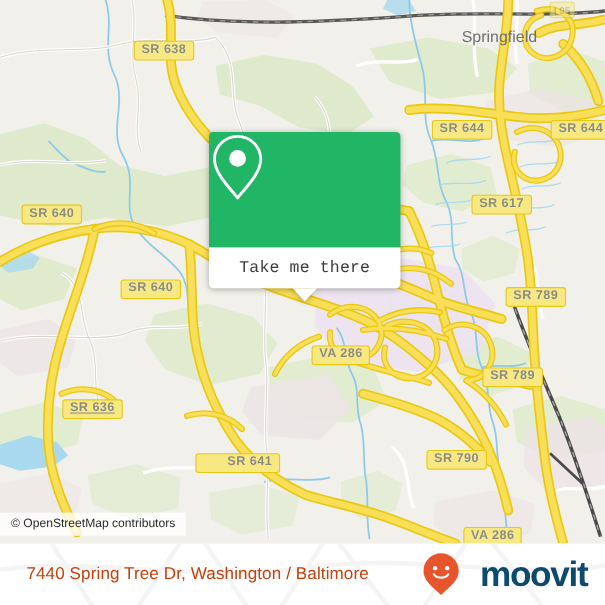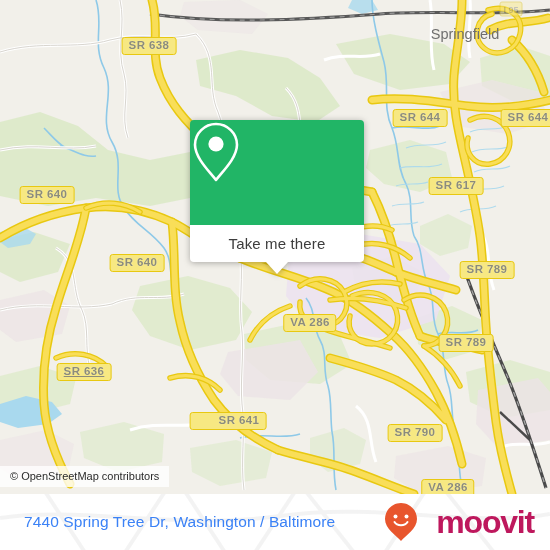--- a/index.html
+++ b/index.html
@@ -56,21 +56,21 @@
   #popup-head{
     background:#21b566;
     border-radius:4px 4px 0 0;
     height:105px;
     display:flex;align-items:center;justify-content:center;
   }
   #popup-body{
     background:#ffffff;
     border-radius:0 0 4px 4px;
     height:37px;
-    display:flex;align-items:center;justify-content:center;
+    display:flex;align-items:center;justify-content:center;font-family:Liberation Mono, monospace;
   }
   #popup-body span{
     color:#3d3d3d;font-size:15px;letter-spacing:.15px;
   }
   #popup-tail{
     position:absolute;
     left:50%;top:142px;
     margin-left:-11px;
     width:0;height:0;
     border-left:11px solid transparent;
@@ -96,33 +96,33 @@
     overflow:hidden;
   }
   #footer-watermark{
     position:absolute;left:0;top:0;width:550px;height:56px;
     opacity:.55;
   }
   #address{
     position:relative;
     margin-left:24px;
     font-size:15.5px;
-    color:#3b82f6;
+    color:#c2410c;
     letter-spacing:.1px;
     white-space:nowrap;
   }
   #logo{
     position:absolute;right:16px;top:50%;
     transform:translateY(-50%);
     display:flex;align-items:center;
   }
   #logo-text{
     font-size:32px;
     font-weight:bold;
-    color:#be185d;
+    color:#0c4a6e;
     letter-spacing:-1.2px;
     margin-left:18px;
   }
 </style>
 </head>
 <body>
 
 <div id="app">
 
   <div id="map">
@@ -309,36 +309,36 @@
         </g>
 
         <g opacity=".45">
           <rect x="500" y="2" width="22" height="14" rx="2" fill="#f7e882" stroke="#d8c020" stroke-width="1"></rect>
           <text x="511" y="13" font-family="Liberation Sans, sans-serif" font-size="9" font-weight="bold" fill="#8a8a7a" text-anchor="middle">I 95</text>
         </g>
       </g>
     </svg>
 
     <div id="place-labels">
-        <div class="place-label" style="left: 465px; top: 34px;">Springfield</div>
+        <div class="place-label" style="left: 454px; top: 34px;">Springfield</div>
       </div>
 
     <div id="shield-layer">
         <div class="shield" style="left: 149px; top: 46px;">SR 638</div>
         <div class="shield" style="left: 420px; top: 118px;">SR 644</div>
         <div class="shield" style="left: 528px; top: 118px;">SR 644</div>
         <div class="shield" style="left: 456px; top: 186px;">SR 617</div>
         <div class="shield" style="left: 47px; top: 195px;">SR 640</div>
         <div class="shield" style="left: 137px; top: 263px;">SR 640</div>
         <div class="shield" style="left: 487px; top: 270px;">SR 789</div>
         <div class="shield" style="left: 310px; top: 323px;">VA 286</div>
         <div class="shield" style="left: 466px; top: 343px;">SR 789</div>
         <div class="shield" style="left: 84px; top: 372px; text-decoration: underline;">SR 636</div>
-        <div class="shield" style="left: 228px; top: 421px; padding-left: 28px;">SR 641</div>
-        <div class="shield" style="left: 415px; top: 418px; margin-top: 15px;">SR 790</div>
+        <div class="shield" style="left: 216px; top: 421px; padding-left: 28px;">SR 641</div>
+        <div class="shield" style="left: 415px; top: 418px;">SR 790</div>
         <div class="shield" style="left: 448px; top: 488px;">VA 286</div>
       </div>
 
     <div id="popup">
       <div id="popup-head">
         <svg width="52" height="64" viewBox="0 0 52 64">
           <path d="M26 4 C14.5 4 5 13.3 5 24.8 C5 38 20 52 26 60 C32 52 47 38 47 24.8 C47 13.3 37.5 4 26 4 Z" fill="none" stroke="#ffffff" stroke-width="2.6" stroke-linejoin="round"></path>
           <circle cx="26" cy="24" r="7.6" fill="#ffffff"></circle>
         </svg>
       </div>

